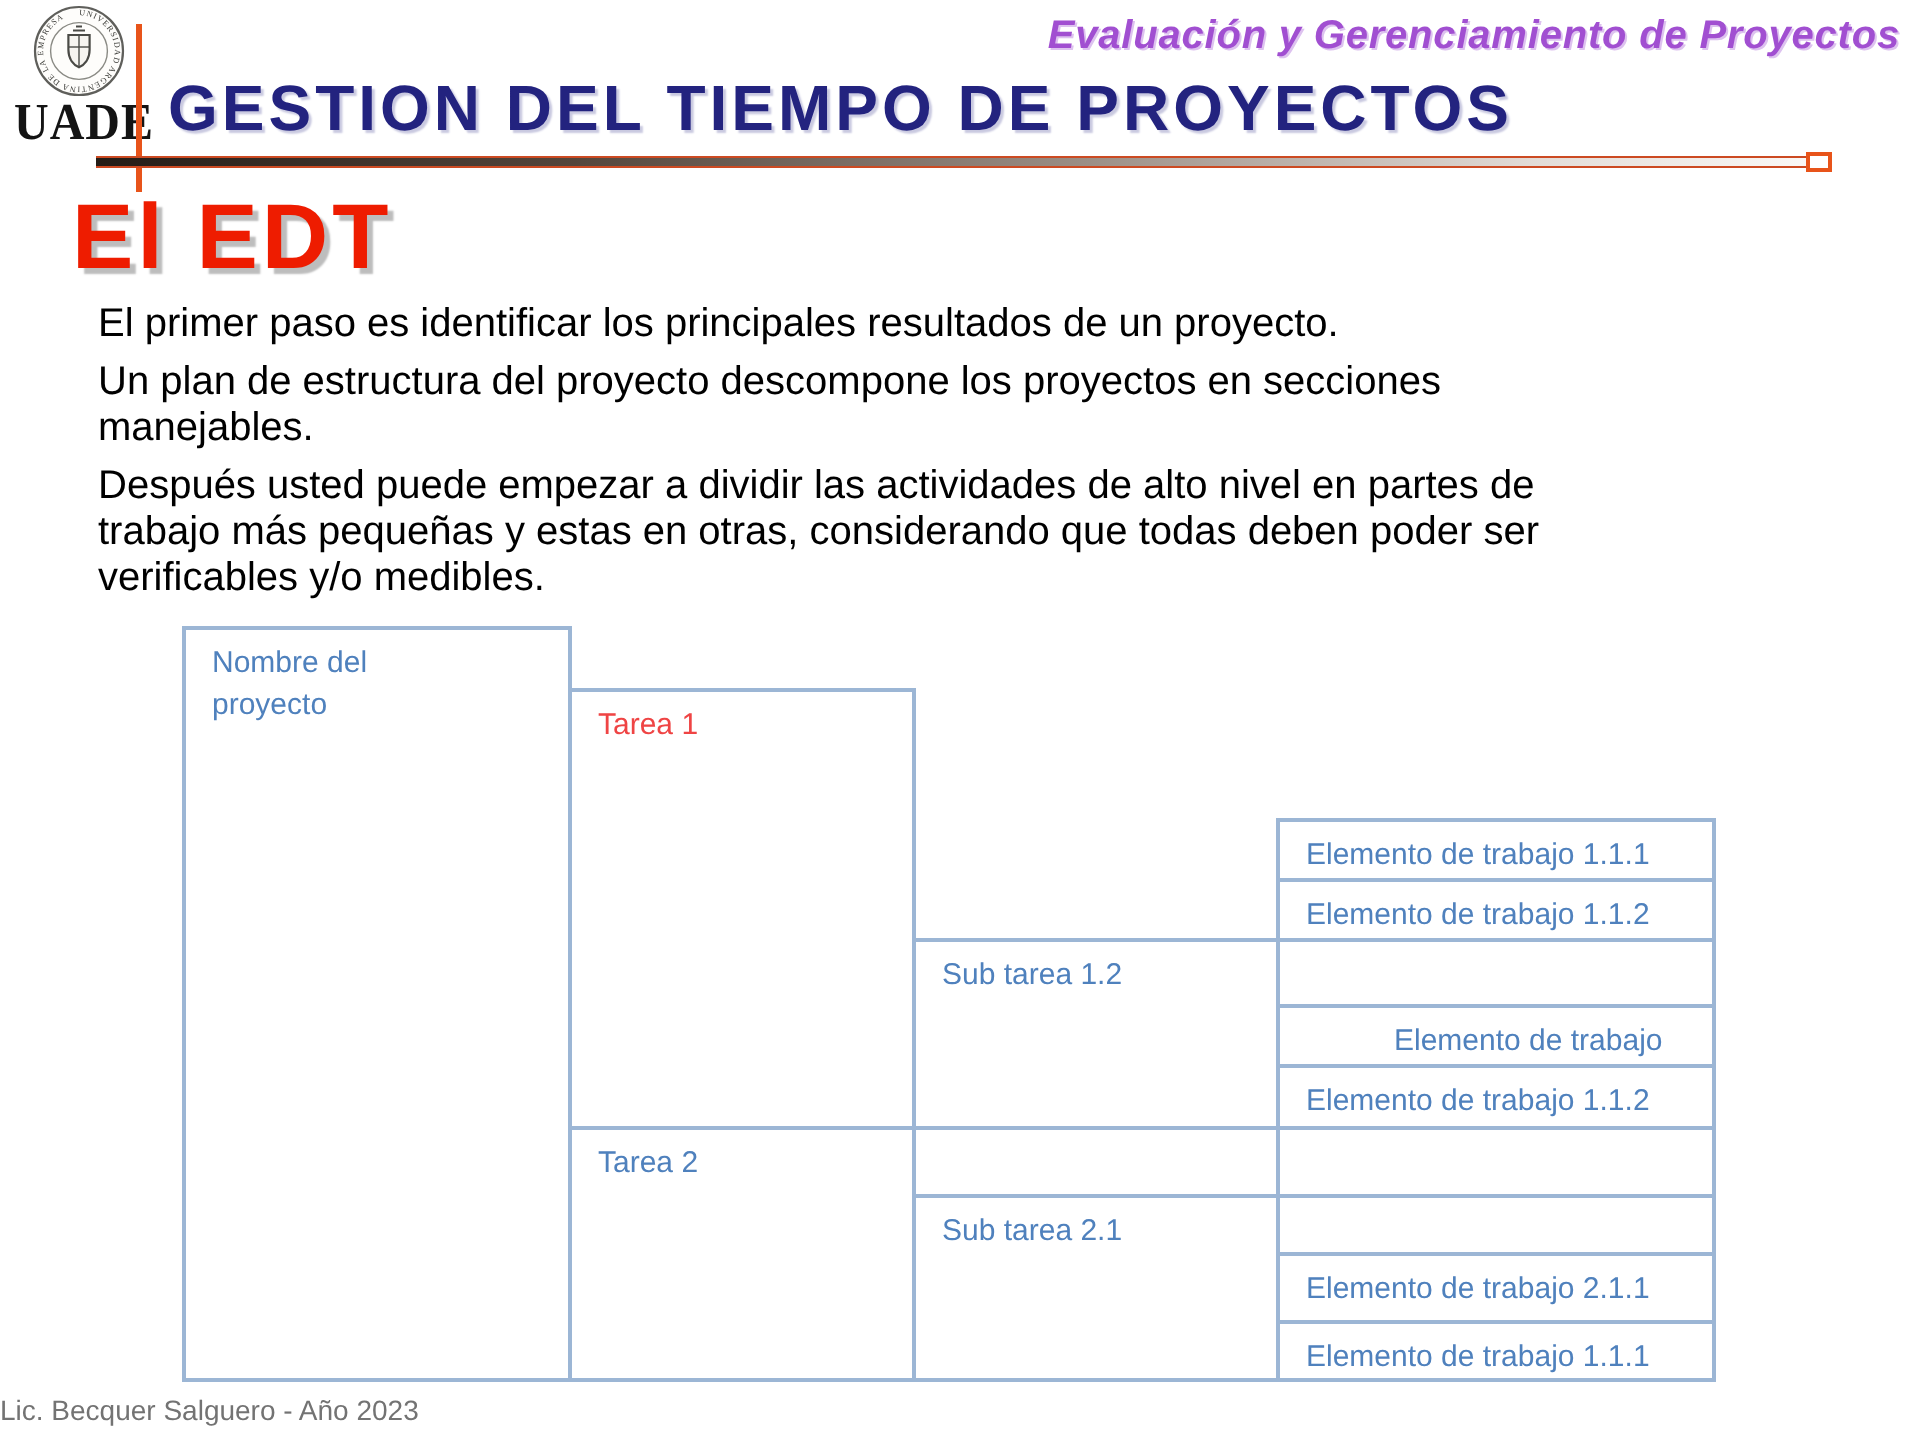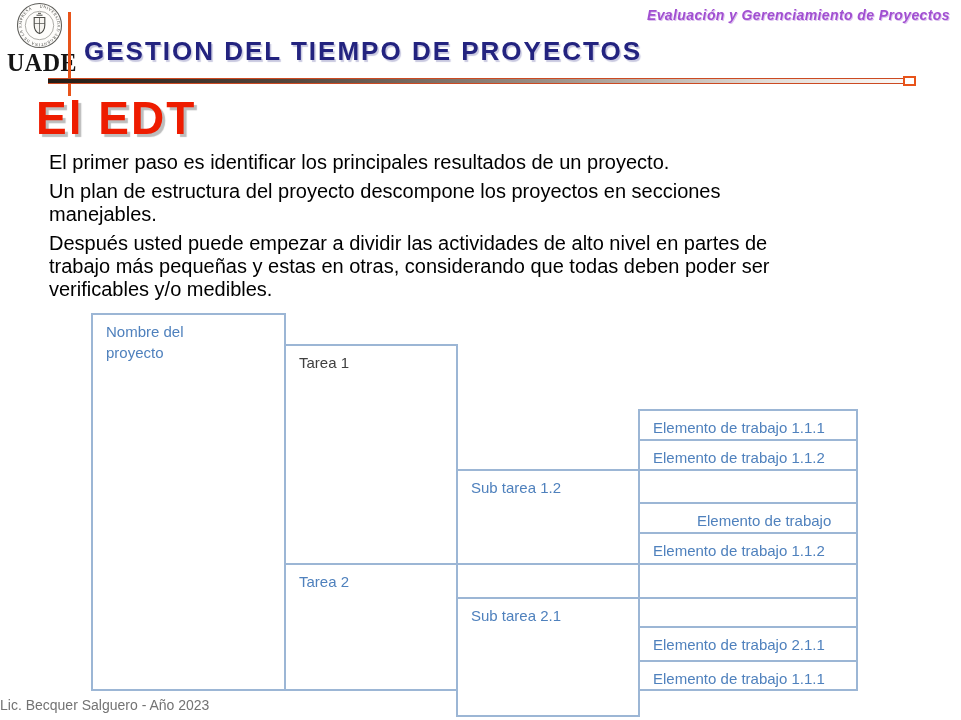--- a/index.html
+++ b/index.html
@@ -22,29 +22,29 @@
     font-weight: bold;
     font-size: 24px;
     letter-spacing: 0.5px;
     color: #141414;
     line-height: 24px;
     margin-top: 1px;
     transform: scaleY(1.08);
   }
   .course-label {
     position: absolute; top: 7px; right: 11px;
-    font-size: 14px; font-weight: bold; font-style: italic;
+    font-size: 20px; font-weight: bold; font-style: italic;
     letter-spacing: 0.4px;
     color: #a14fd1;
     text-shadow: 1px 1px 0 #ddc2ef;
     white-space: nowrap;
   }
   .slide-title {
     position: absolute; left: 84px; top: 36px;
-    font-size: 26px; font-weight: bold;
+    font-size: 32px; font-weight: bold;
     letter-spacing: 2px;
     color: #23237f;
     text-shadow: 1.5px 1.5px 1px #c9c9e0;
     white-space: nowrap;
   }
   .v-line {
     position: absolute; left: 68px; top: 12px;
     width: 3px; height: 84px;
     background: #e8541a;
   }
@@ -138,21 +138,21 @@
   <p>Después usted puede empezar a dividir las actividades de alto nivel en partes de
 trabajo más pequeñas y estas en otras, considerando que todas deben poder ser
 verificables y/o medibles.</p>
 </div>
 
 <div class="wbs-diagram">
     <div class="wbs-box" style="left: 91px; top: 313px; width: 195px; height: 378px; border-color: rgb(156, 182, 213); color: rgb(79, 129, 189);">
       <span class="wbs-label">Nombre del
 proyecto</span>
     </div>
-    <div class="wbs-box" style="left: 284px; top: 344px; width: 174px; height: 283px; border-color: rgb(156, 182, 213); color: #404040;">
+    <div class="wbs-box" style="left: 284px; top: 344px; width: 174px; height: 283px; border-color: rgb(156, 182, 213); color: #ef4444;">
       <span class="wbs-label">Tarea 1</span>
     </div>
     <div class="wbs-box" style="left: 638px; top: 409px; width: 220px; height: 32px; border-color: rgb(156, 182, 213); color: rgb(79, 129, 189);">
       <span class="wbs-label">Elemento de trabajo 1.1.1</span>
     </div>
     <div class="wbs-box" style="left: 638px; top: 439px; width: 220px; height: 32px; border-color: rgb(156, 182, 213); color: rgb(79, 129, 189);">
       <span class="wbs-label">Elemento de trabajo 1.1.2</span>
     </div>
     <div class="wbs-box" style="left: 456px; top: 469px; width: 184px; height: 96px; border-color: rgb(156, 182, 213); color: rgb(79, 129, 189);">
       <span class="wbs-label">Sub tarea 1.2</span>
@@ -168,21 +168,21 @@
     </div>
     <div class="wbs-box" style="left: 284px; top: 563px; width: 174px; height: 128px; border-color: rgb(156, 182, 213); color: rgb(79, 129, 189);">
       <span class="wbs-label">Tarea 2</span>
     </div>
     <div class="wbs-box" style="left: 456px; top: 563px; width: 184px; height: 36px; border-color: rgb(156, 182, 213); color: rgb(79, 129, 189);">
       <span class="wbs-label"></span>
     </div>
     <div class="wbs-box" style="left: 638px; top: 563px; width: 220px; height: 36px; border-color: rgb(156, 182, 213); color: rgb(79, 129, 189);">
       <span class="wbs-label"></span>
     </div>
-    <div class="wbs-box" style="left: 456px; top: 597px; width: 184px; height: 120px; border-color: rgb(156, 182, 213); color: rgb(79, 129, 189);">
+    <div class="wbs-box" style="left: 456px; top: 597px; width: 184px; height: 94px; border-color: rgb(156, 182, 213); color: rgb(79, 129, 189);">
       <span class="wbs-label">Sub tarea 2.1</span>
     </div>
     <div class="wbs-box" style="left: 638px; top: 597px; width: 220px; height: 31px; border-color: rgb(156, 182, 213); color: rgb(79, 129, 189);">
       <span class="wbs-label"></span>
     </div>
     <div class="wbs-box" style="left: 638px; top: 626px; width: 220px; height: 36px; border-color: rgb(156, 182, 213); color: rgb(79, 129, 189);">
       <span class="wbs-label">Elemento de trabajo 2.1.1</span>
     </div>
     <div class="wbs-box" style="left: 638px; top: 660px; width: 220px; height: 31px; border-color: rgb(156, 182, 213); color: rgb(79, 129, 189);">
       <span class="wbs-label">Elemento de trabajo 1.1.1</span>

